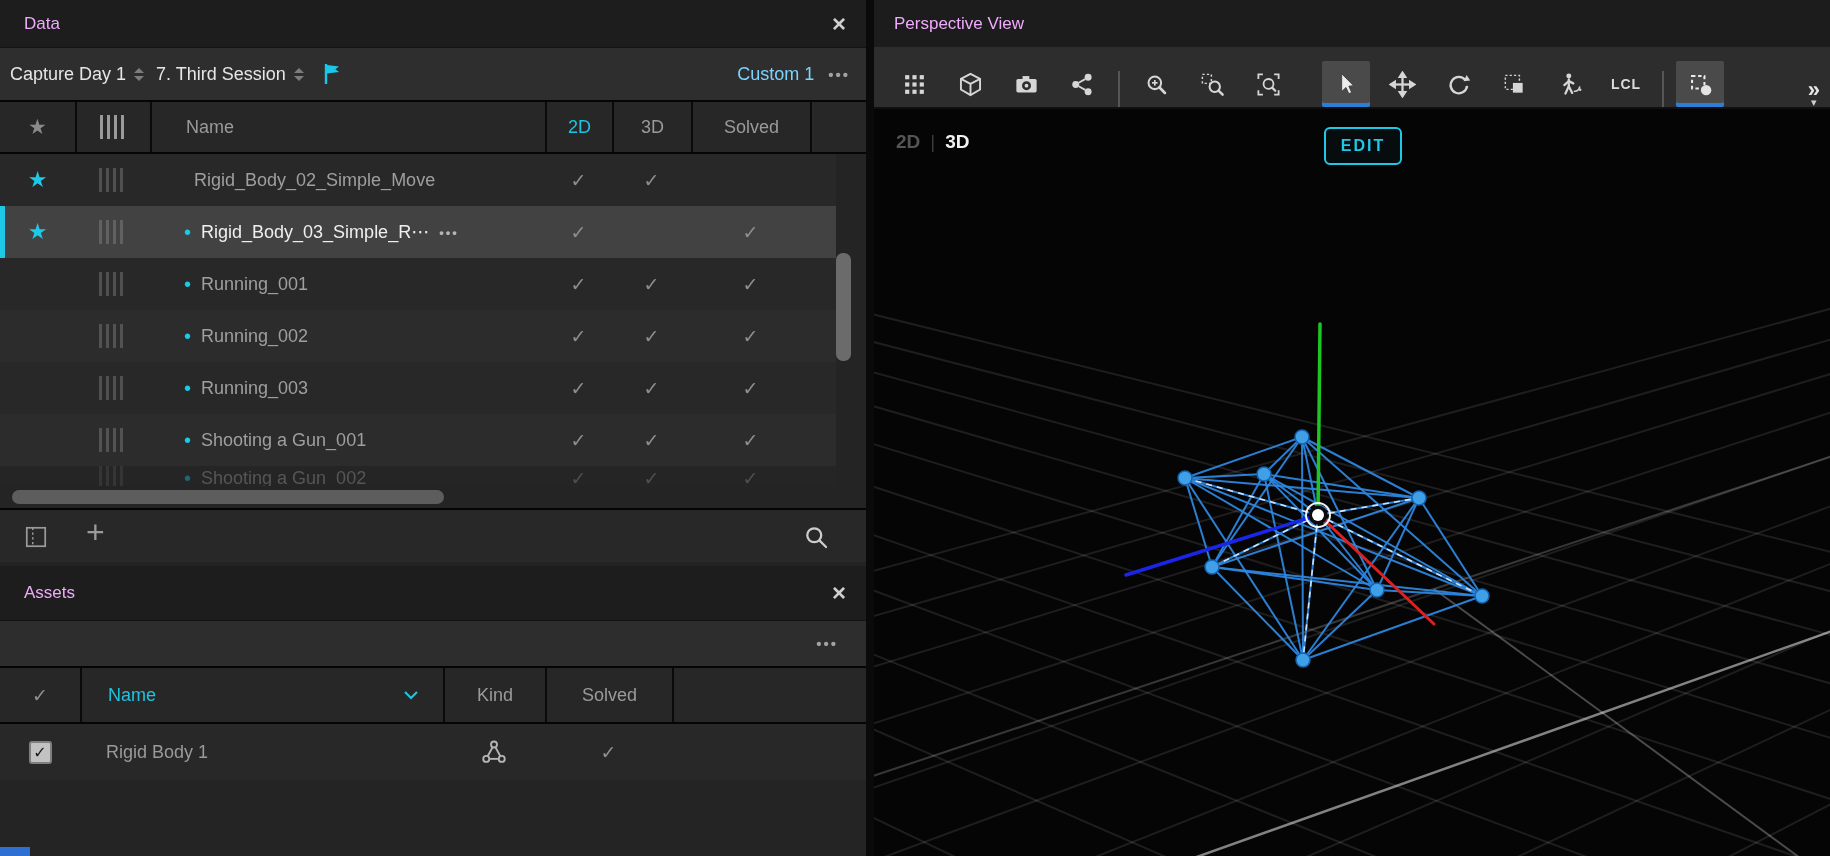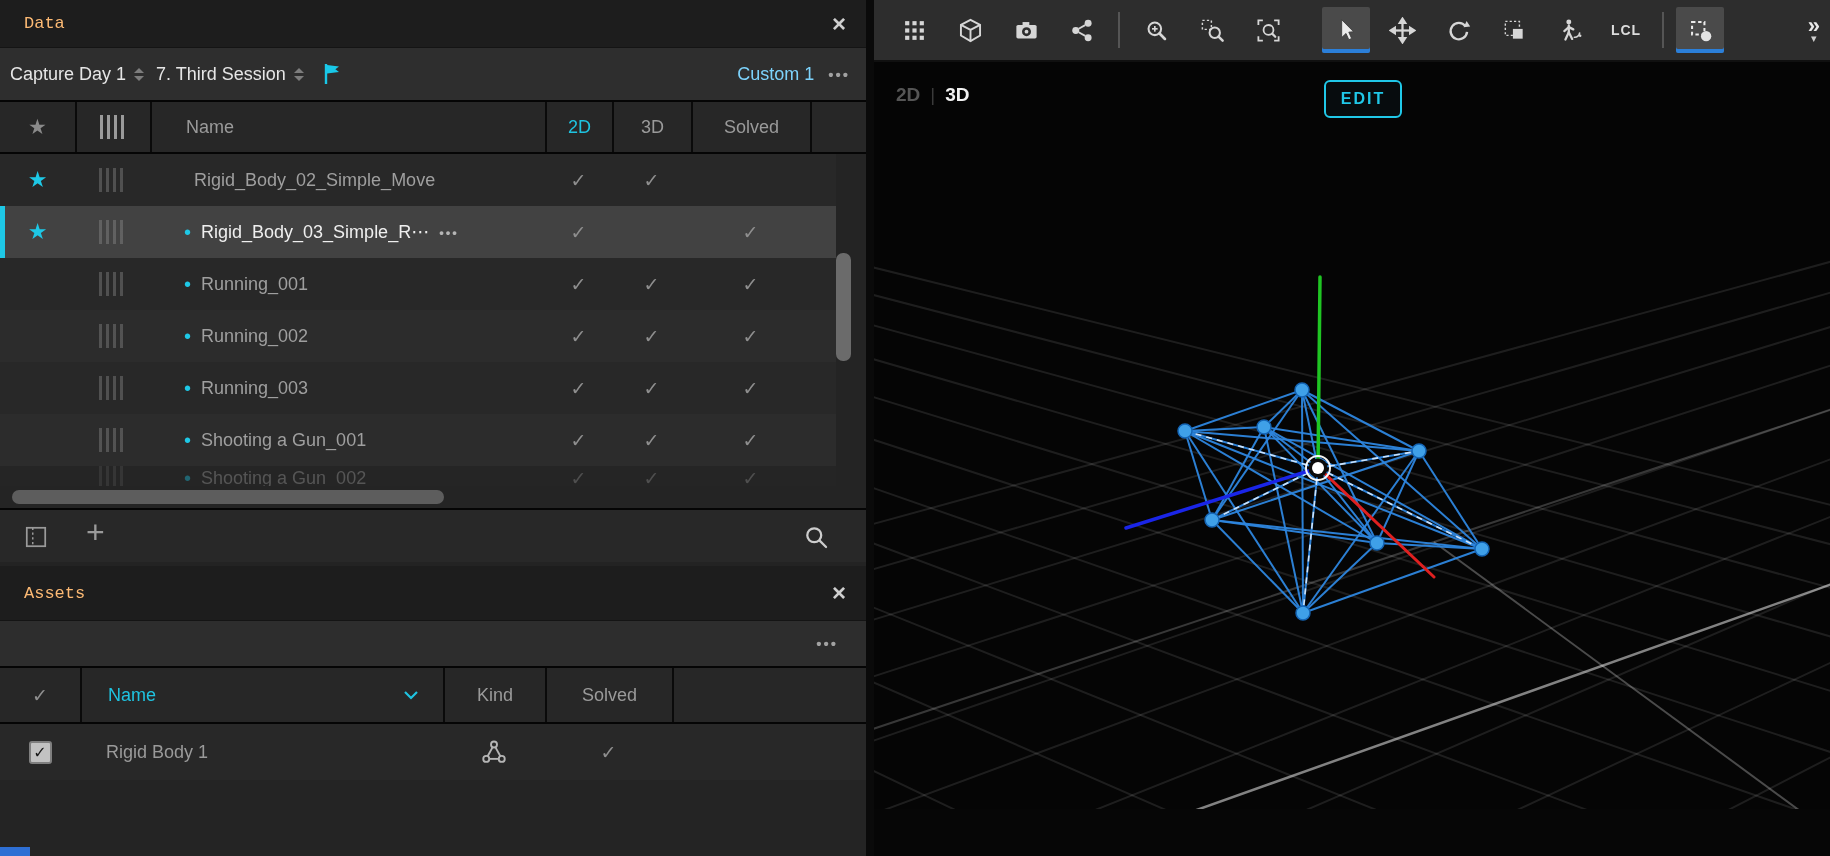--- a/index.html
+++ b/index.html
@@ -4,21 +4,21 @@
 <style>
   html,body{margin:0;padding:0;background:#000;}
   *{box-sizing:border-box;font-family:"Liberation Sans","DejaVu Sans",sans-serif;}
   .app{position:relative;width:1830px;height:856px;background:#0c0c0c;overflow:hidden;}
 
   
   .left-col{position:absolute;left:0;top:0;width:866px;height:856px;background:#232323;}
   .col-gap{position:absolute;left:866px;top:0;width:8px;height:856px;background:#0a0a0a;}
 
   .panel-titlebar{height:47px;display:flex;align-items:center;background:#1d1d1d;padding:0 20px 0 24px;}
-  .panel-title{color:#fdba74;font-size:17px;font-family:Liberation Mono, monospace;}
+  .panel-title{color:#f0abfc;font-size:17px;}
   .close-x{margin-left:auto;color:#cfcfcf;font-size:24px;font-weight:bold;line-height:1;cursor:default;}
 
   
   .data-panel{position:absolute;left:0;top:0;width:866px;height:558px;background:#242424;border-bottom:2px solid #000;}
   .session-bar{height:53px;background:#2e2e2e;display:flex;align-items:center;padding:0 16px 0 10px;border-top:1px solid #141414;}
   .session-text{color:#e6e6e6;font-size:18px;}
   .sort-stack{display:inline-flex;flex-direction:column;margin:0 12px 0 8px;gap:3px;}
   .sort-stack i{width:0;height:0;border-left:5px solid transparent;border-right:5px solid transparent;}
   .sort-up{border-bottom:5px solid #7d7d7d;}
   .sort-down{border-top:5px solid #7d7d7d;}
@@ -67,21 +67,21 @@
   .assets-header .hcell{font-size:18px;}
   .assets-header .hcell.name{justify-content:space-between;padding:0 24px 0 26px;}
   .arow{display:grid;grid-template-columns:80px 363px 102px 127px 1fr;height:56px;align-items:center;background:#282828;}
   .arow .tcell.name{padding-left:26px;color:#9a9a9a;font-size:18px;}
   .checkbox{width:23px;height:23px;border-radius:3px;background:#c2c2c2;border:2px solid #7f7f7f;display:flex;align-items:center;justify-content:center;color:#161616;font-size:16px;font-weight:bold;}
   .blue-sliver{position:absolute;left:0;bottom:0;width:30px;height:9px;background:#2e6fd4;}
 
   
   .right-col{position:absolute;left:874px;top:0;width:956px;height:856px;background:#060606;}
   .vp-titlebar{height:47px;background:#1c1c1c;display:flex;align-items:center;padding-left:20px;}
-  .vp-toolbar{height:62px;background:#2d2d2d;border-bottom:2px solid #101010;display:flex;align-items:center;padding:0 10px 0 16px;}
+  .vp-toolbar{height:62px;background:#2d2d2d;border-bottom:2px solid #101010;display:flex;align-items:flex-end;padding:0 10px 0 16px;}
   .tbtn{width:48px;height:46px;display:flex;align-items:center;justify-content:center;border-radius:2px;margin-right:8px;position:relative;}
   .tbtn.active{background:#4a4a4a;box-shadow:inset 0 -4px 0 #2b7fd9;}
   .tdiv{width:2px;height:36px;background:#555;margin:0 12px 0 4px;}
   .tbtn.gap-left{margin-left:22px;}
   .lcl-label{color:#dcdcdc;font-size:14px;font-weight:bold;letter-spacing:1px;}
   .overflow-btn{margin-left:auto;display:flex;flex-direction:column;align-items:center;color:#e8e8e8;line-height:.8;}
   .overflow-btn .gg{font-size:22px;font-weight:bold;}
   .overflow-btn .caret{font-size:11px;color:#cfcfcf;}
 
   .viewport{position:relative;width:956px;height:747px;background:#050505;overflow:hidden;}
@@ -352,20 +352,23 @@
           </div>
         <div class="tcell"></div>
       </div>
       <div class="blue-sliver"></div>
     </div>
   </div>
 
   <div class="col-gap"></div>
 
   <div class="right-col">
+    <div class="vp-titlebar">
+      <span class="panel-title">Perspective View</span>
+    </div>
 
     <div class="vp-toolbar">
       <span class="tbtn">
         <svg width="25" height="25" viewBox="0 0 24 24" fill="#d6d6d6">
             <rect x="3" y="3" width="4" height="4"></rect>
             <rect x="10" y="3" width="4" height="4"></rect>
             <rect x="17" y="3" width="4" height="4"></rect>
             <rect x="3" y="10" width="4" height="4"></rect>
             <rect x="10" y="10" width="4" height="4"></rect>
             <rect x="17" y="10" width="4" height="4"></rect>

